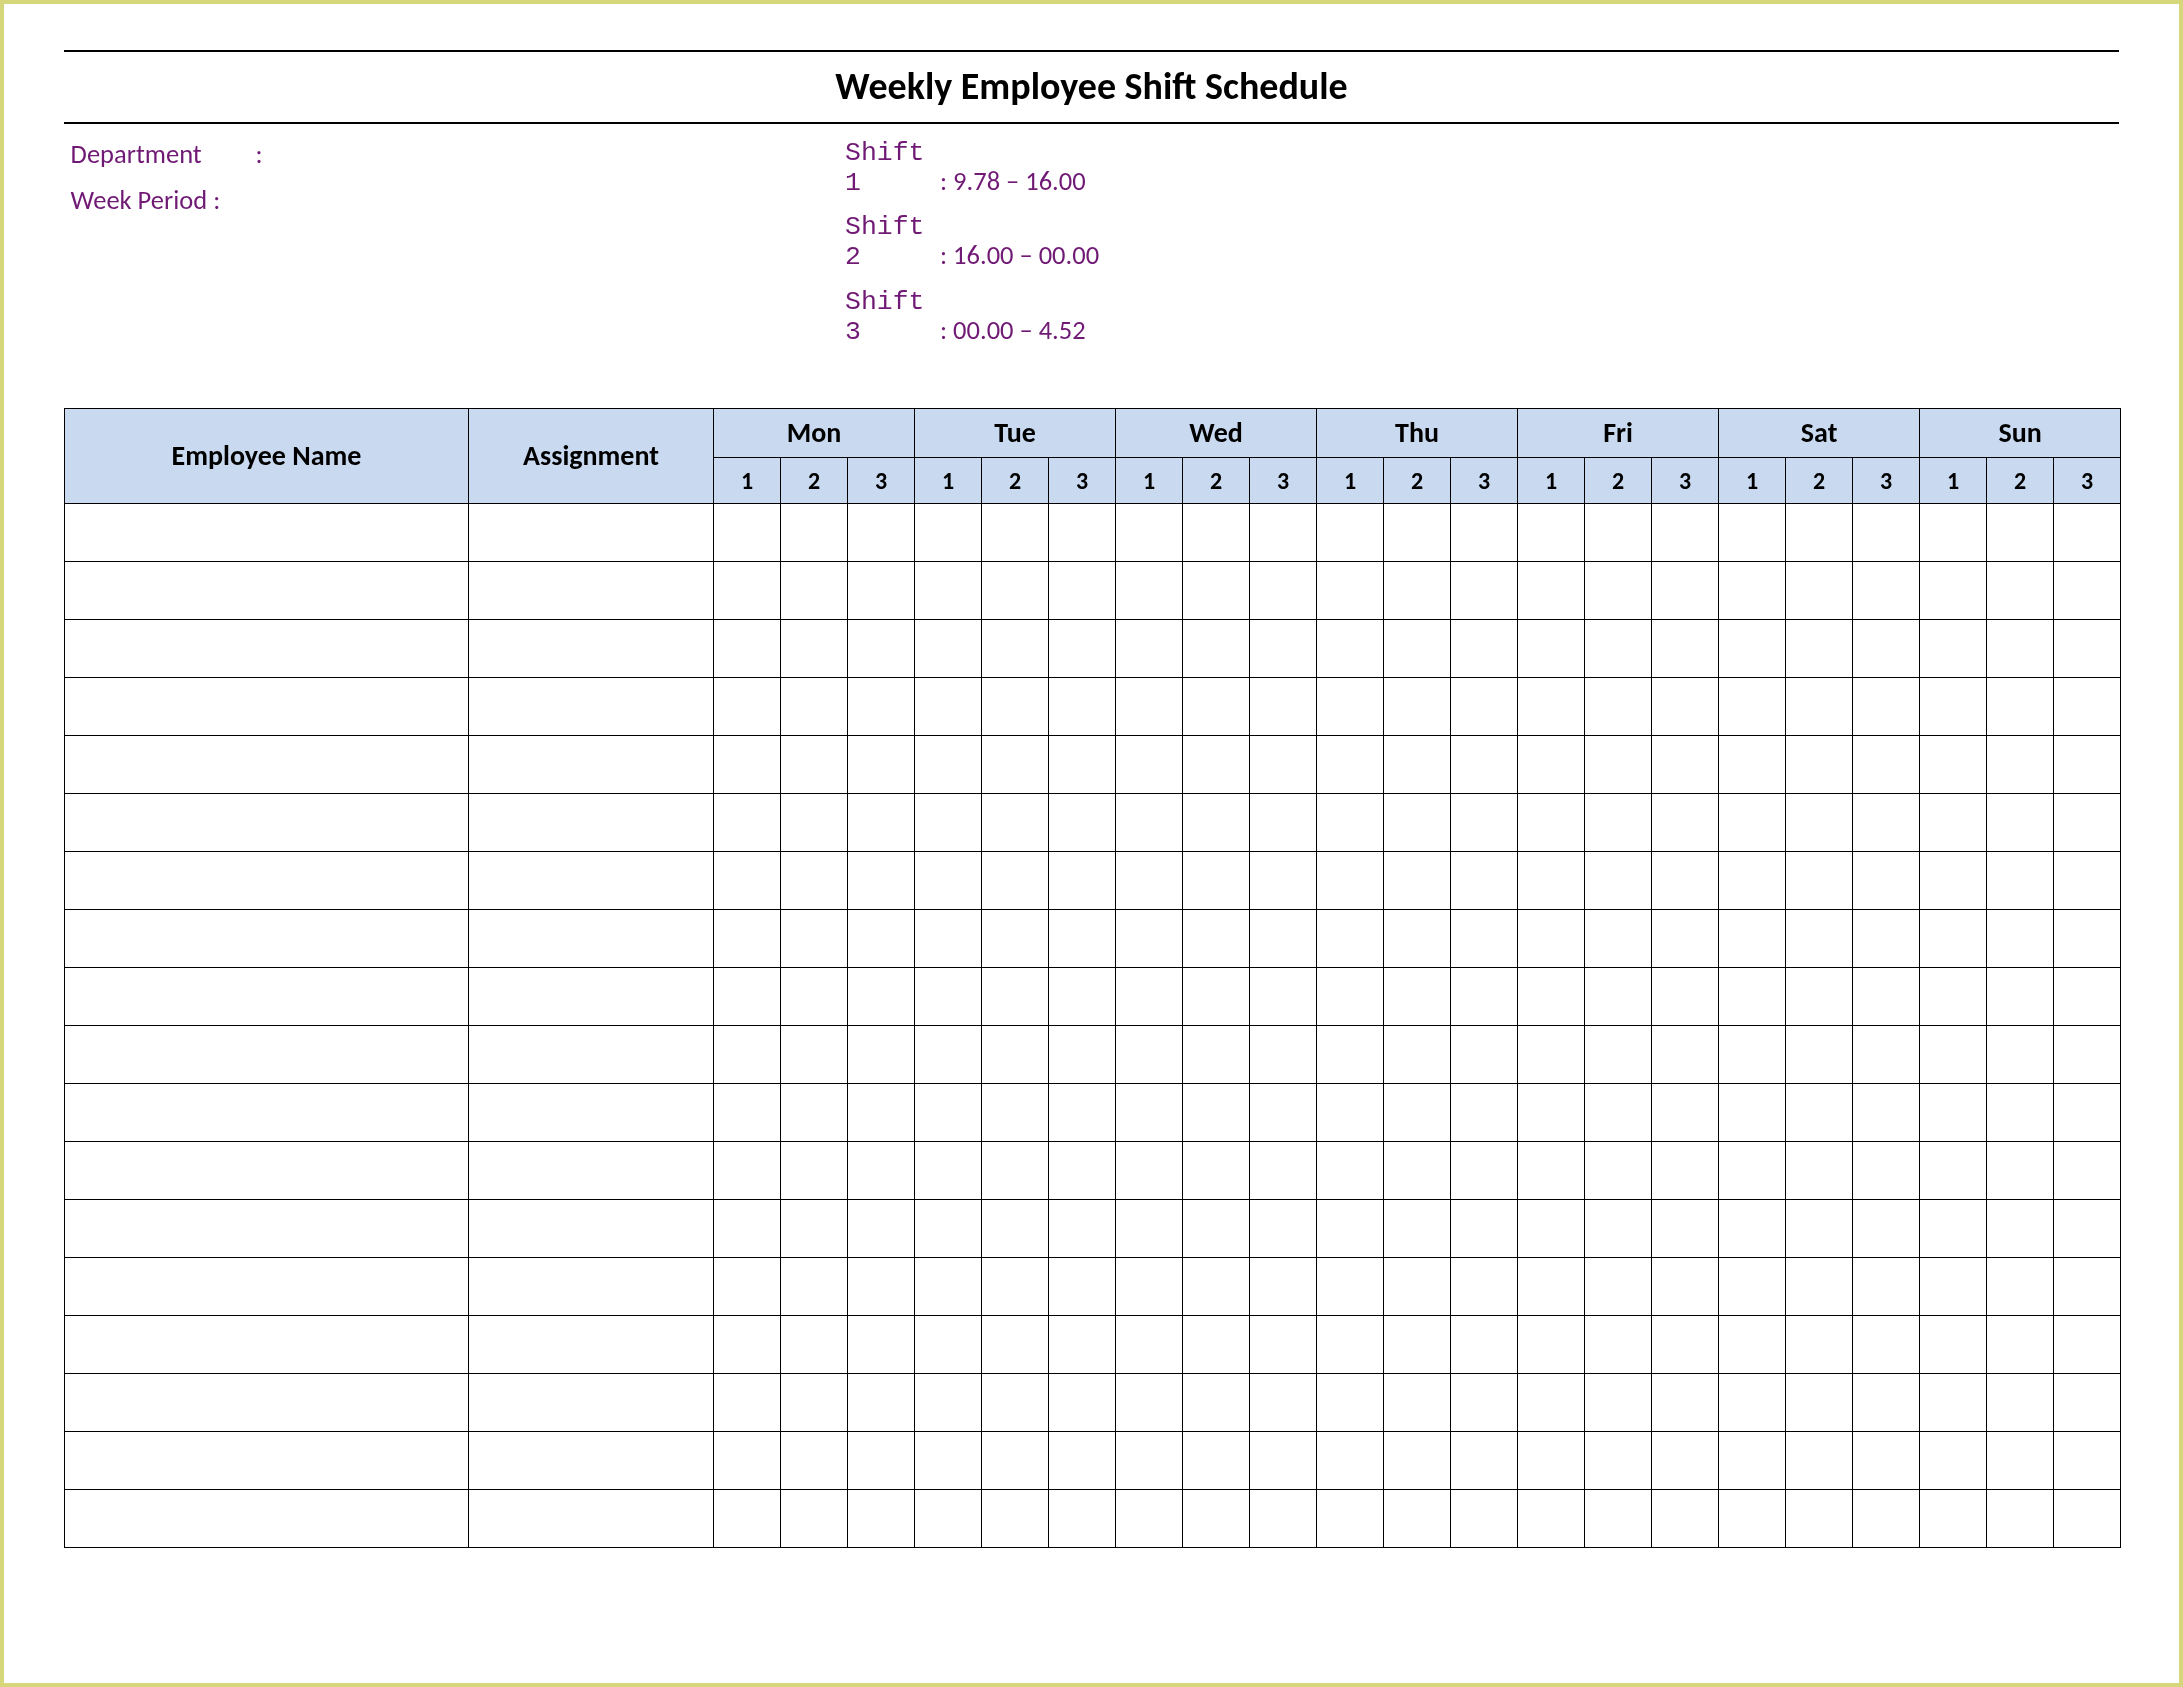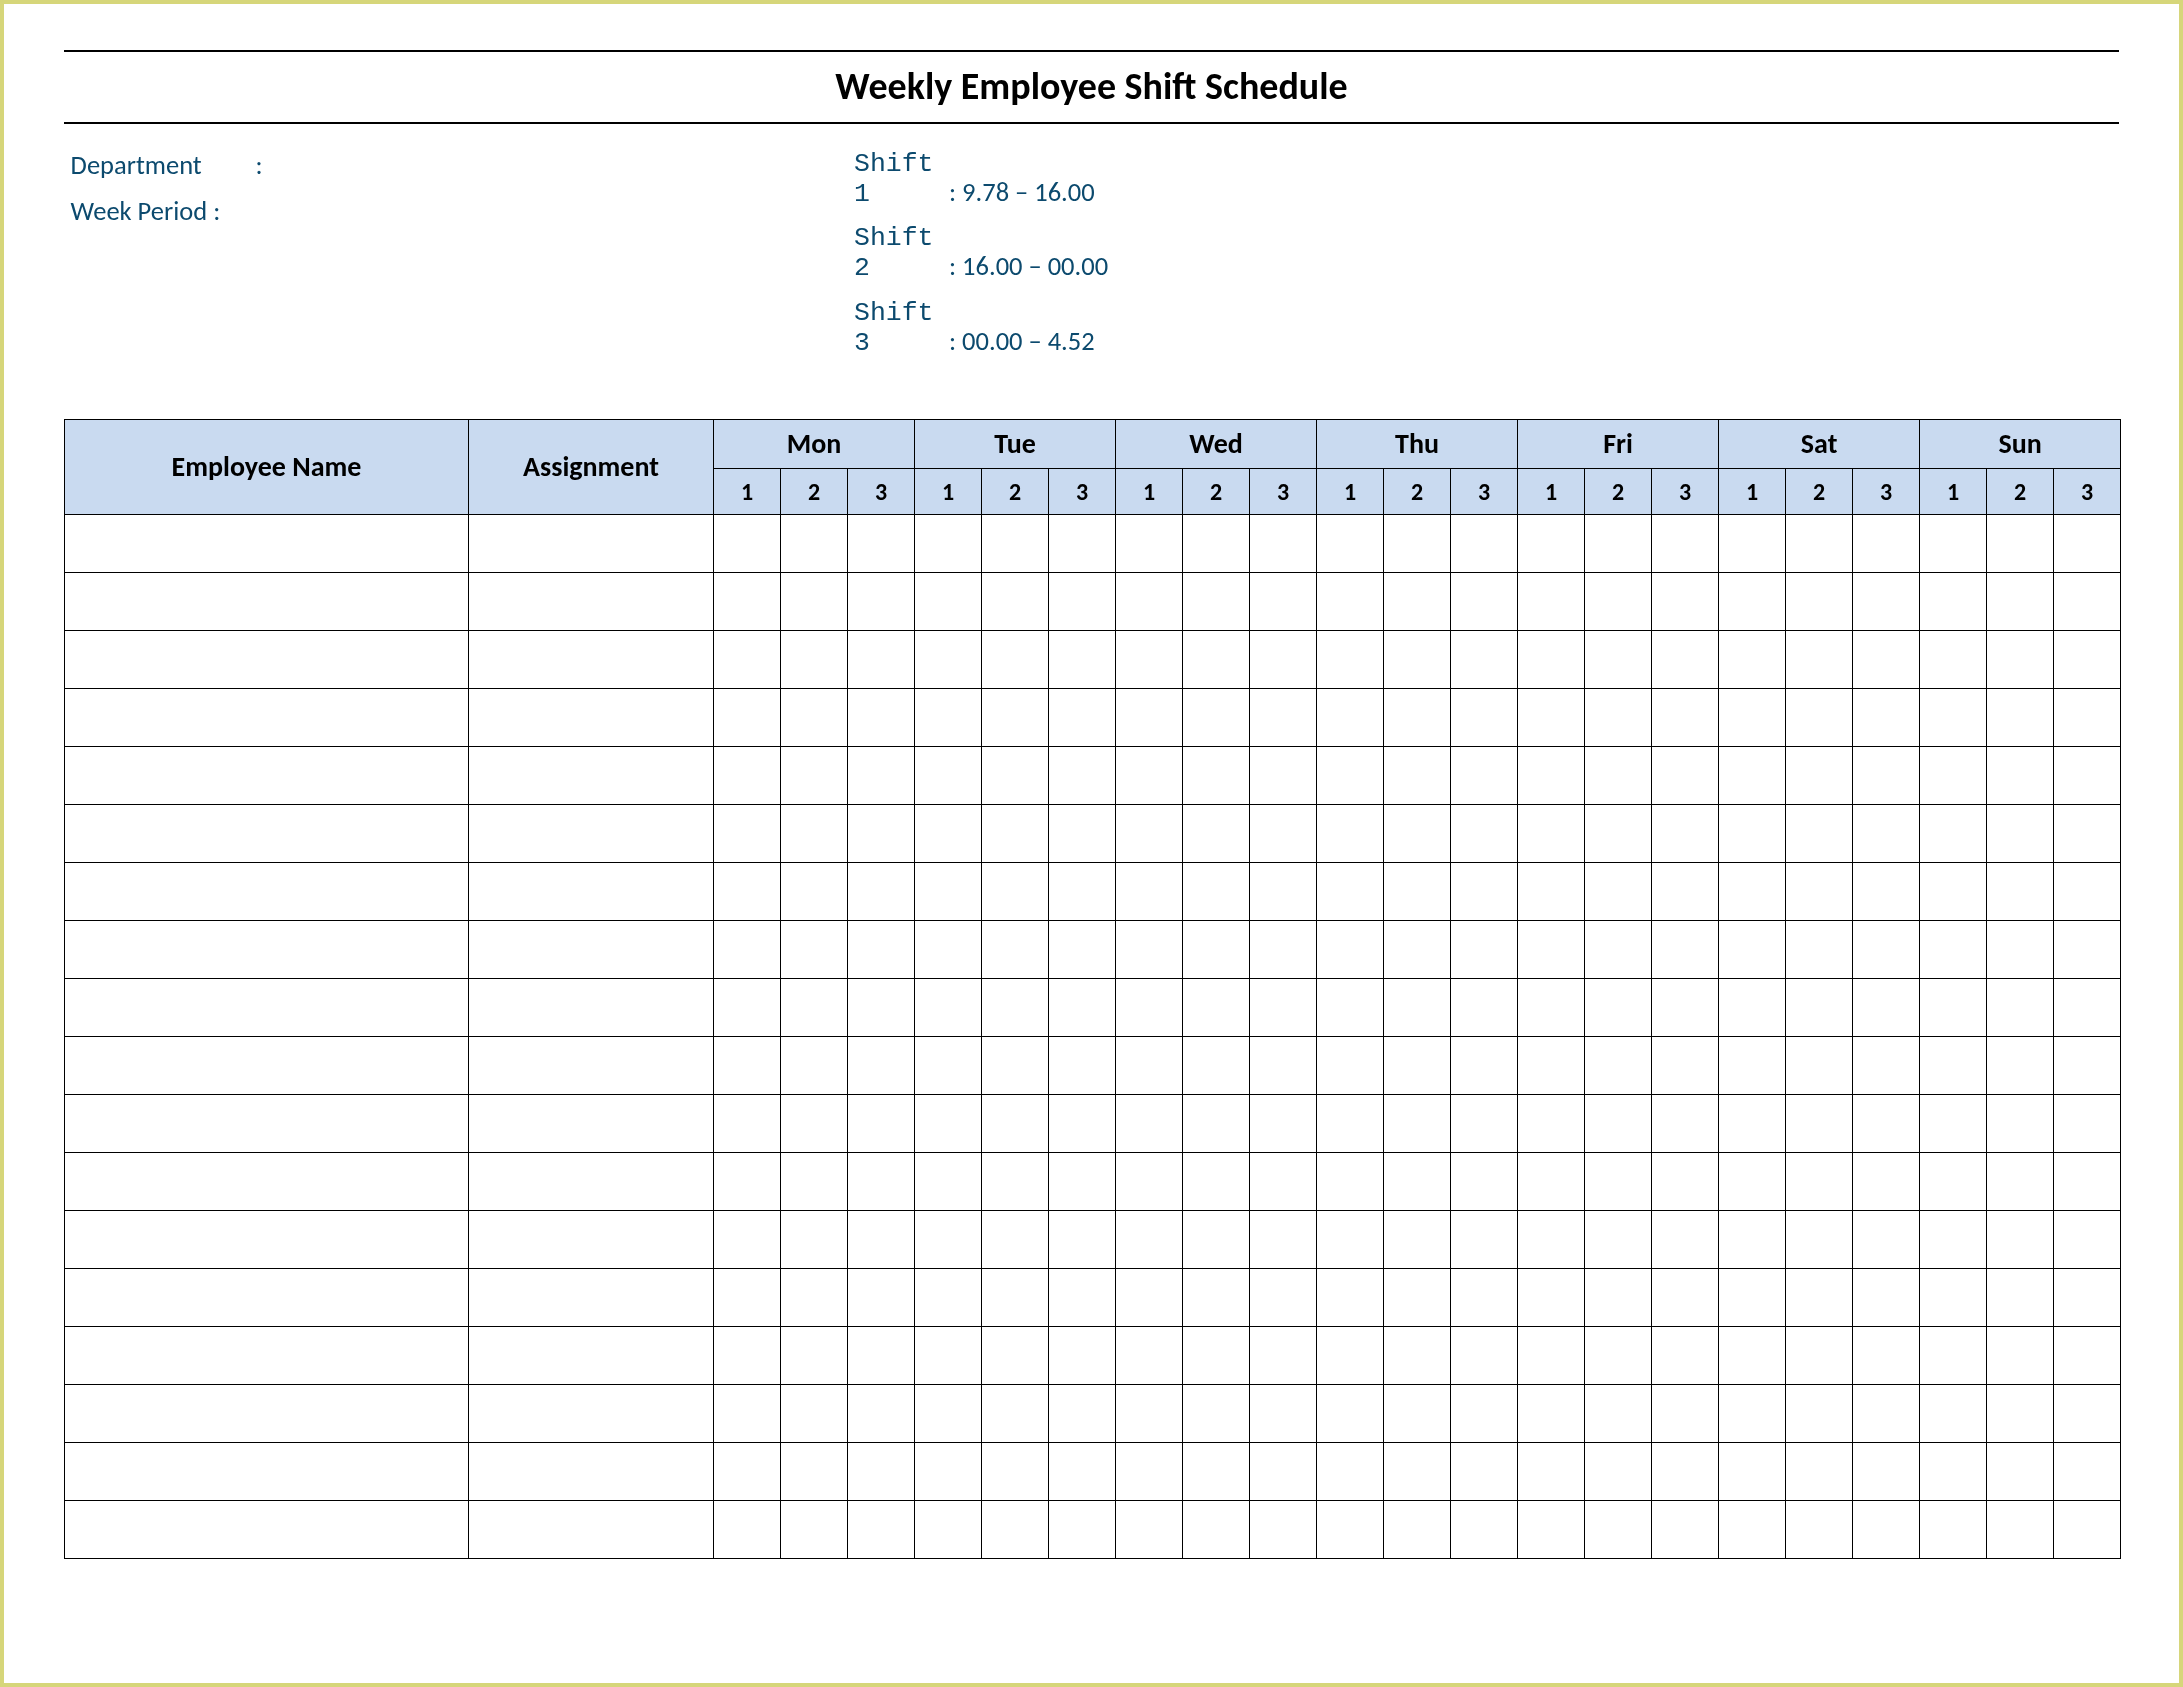--- a/index.html
+++ b/index.html
@@ -9,33 +9,32 @@
     background: #ffffff;
     border: 4px solid #d6d67a;
     padding: 46px 60px 40px 60px;
     position: relative;
   }
   .title-block {
     border-top: 2px solid #000;
     border-bottom: 2px solid #000;
     padding: 10.6px 0 13.2px 0;
     text-align: center;
-    margin-bottom: 25px;
+    margin-bottom: 14px;
   }
   .title-block h1 {
     font-size: 38px;
     font-weight: bold;
     color: #000;
   }
   .info-row {
     display: flex;
     margin-bottom: 46px;
     font-size: 26.5px;
-    color: #0c4a6e;
-    gap: 9px;
+    color: #701a75;
   }
   .info-left { width: 781px; padding-left: 6.6px; }
   .info-left .line { margin-bottom: 14.6px; }
   .info-left .lbl { display: inline-block; width: 179px; }
   .info-right .line { margin-bottom: 14.6px; }
   .info-right .slbl { display: inline-block; width: 89px; font-family: Liberation Mono, monospace; }
 
   table.schedule {
     border-collapse: collapse;
     width: 100%;

